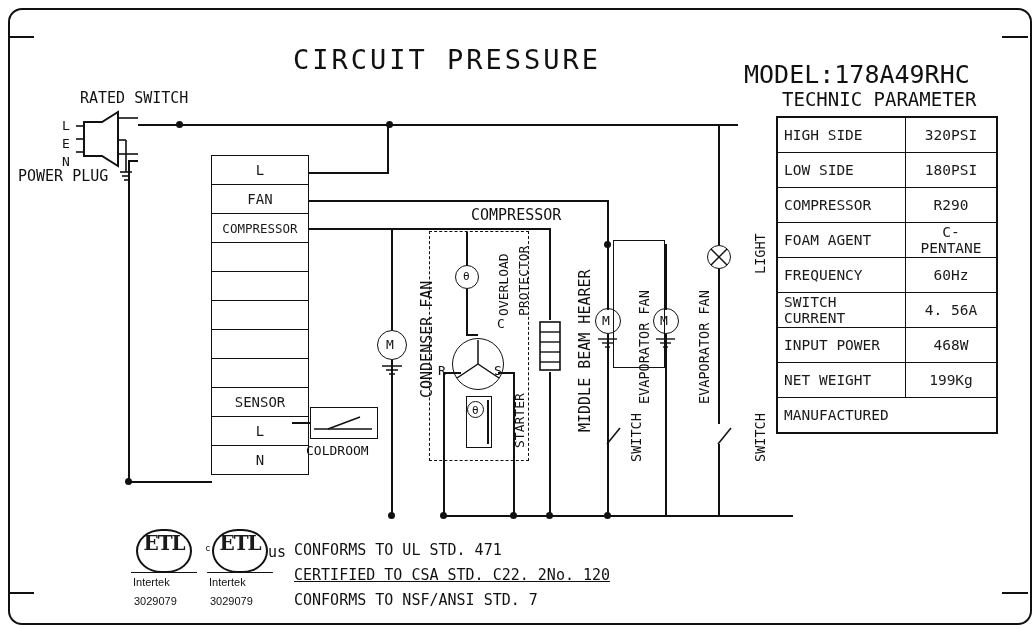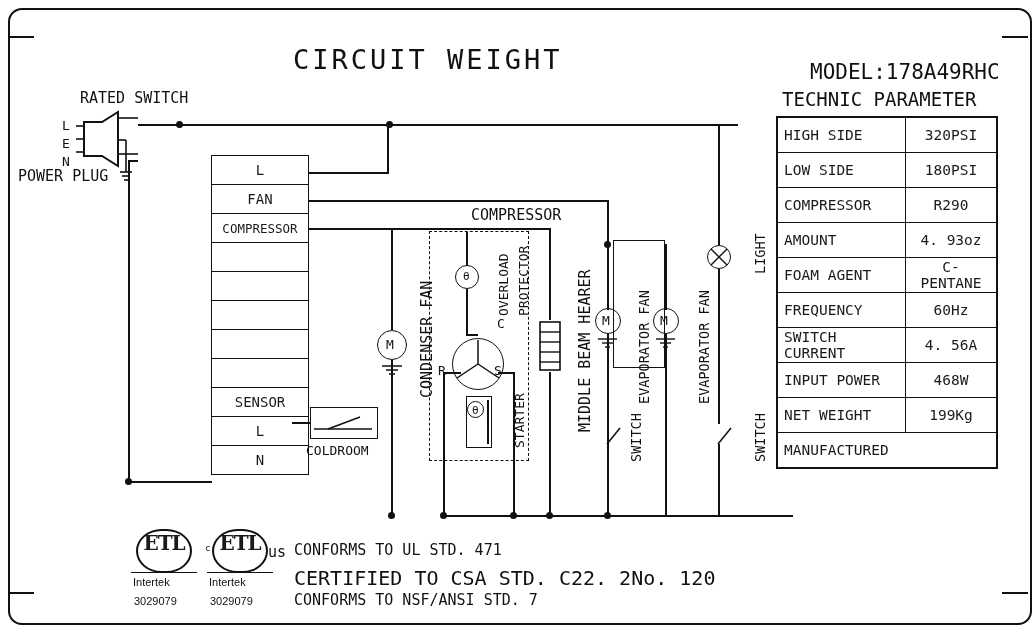--- a/index.html
+++ b/index.html
@@ -39,43 +39,39 @@
 <body>
 
 <div id="page">
   <div id="frame"></div>
 
   <div class="ln h" style="left:8px;top:36px;width:26px;"></div>
   <div class="ln h" style="left:1002px;top:36px;width:26px;"></div>
   <div class="ln h" style="left:8px;top:592px;width:26px;"></div>
   <div class="ln h" style="left:1002px;top:592px;width:26px;"></div>
 
-  <div class="txt ttl" style="left:293px;top:44px;">CIRCUIT  WEIGHT</div>
-
-  <div class="txt" style="left:810px;top:60px;font-size:21px;">MODEL:178A49RHC</div>
+  <div class="txt ttl" style="left:293px;top:44px;">CIRCUIT  PRESSURE</div>
+
+  <div class="txt" style="left:744px;top:60px;font-size:25px;">MODEL:178A49RHC</div>
   <div class="txt" style="left:782px;top:88px;font-size:19px;">TECHNIC  PARAMETER</div>
 
   <div id="tbl">
     <table>
       <tbody>
       <tr>
             <td class="k">HIGH SIDE</td>
             <td class="v">320PSI</td>
           </tr>
       <tr>
             <td class="k">LOW SIDE</td>
             <td class="v">180PSI</td>
           </tr>
       <tr>
             <td class="k">COMPRESSOR</td>
             <td class="v">R290</td>
-          </tr>
-      <tr>
-            <td class="k">AMOUNT</td>
-            <td class="v">4. 93oz</td>
           </tr>
       <tr>
             <td class="k">FOAM AGENT</td>
             <td class="v">C-PENTANE</td>
           </tr>
       <tr>
             <td class="k">FREQUENCY</td>
             <td class="v">60Hz</td>
           </tr>
       <tr>
@@ -267,15 +263,15 @@
   <div class="etl" style="left:212px;top:529px;">
       <span>ETL</span>
     </div>
   <div class="txt" style="left:205px;top:543px;font-size:9px;">c</div>
   <div class="txt" style="left:268px;top:543px;font-size:15px;">us</div>
   <div class="txt lbl-xs" style="left:209px;top:576px;font-family:'Liberation Sans',sans-serif;">Intertek</div>
   <div class="txt lbl-xs" style="left:210px;top:595px;font-family:'Liberation Sans',sans-serif;">3029079</div>
   <div class="ln h" style="left:207px;top:572px;width:66px;height:1px;"></div>
 
   <div class="txt" style="left:294px;top:541px;font-size:15px;">CONFORMS TO UL STD. 471</div>
-  <div class="txt" style="left:294px;top:566px;font-size:20px;">CERTIFIED TO CSA STD. C22. 2No. 120</div>
+  <div class="txt" style="left:294px;top:566px;font-size:15px;text-decoration:underline;">CERTIFIED TO CSA STD. C22. 2No. 120</div>
   <div class="txt" style="left:294px;top:591px;font-size:15px;">CONFORMS TO NSF/ANSI STD. 7</div>
 </div>
 
 </body></html>

